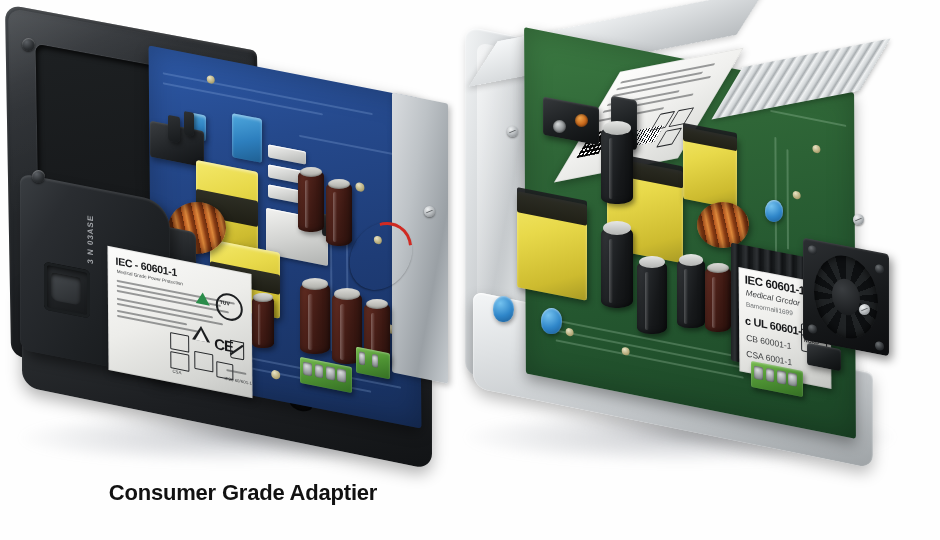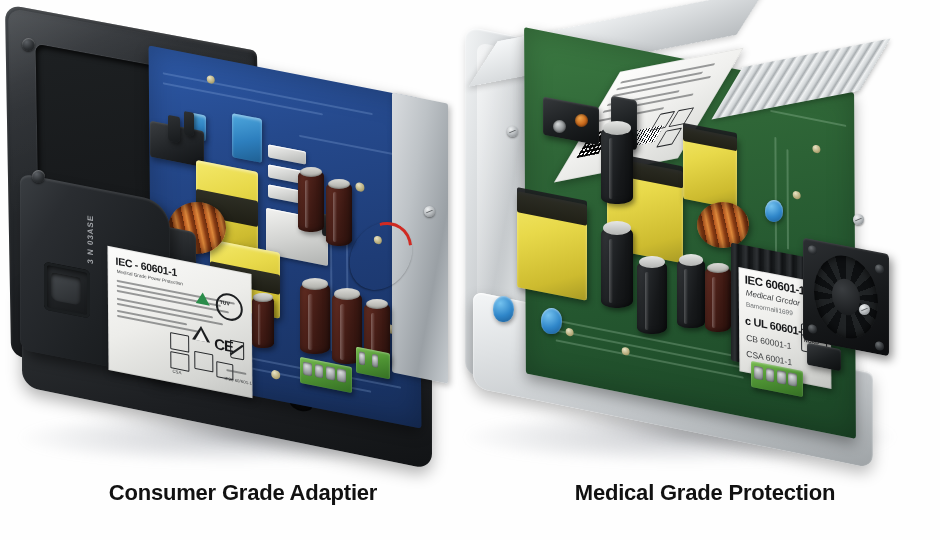--- a/index.html
+++ b/index.html
@@ -523,15 +523,14 @@
         <i style="left:72%;"></i>
     </div>
     <div class="conn-blk" style="left:352px;top:332px;width:34px;height:22px;"></div>
 
     <div class="screw-sm" style="left:52px;top:112px;"></div>
     <div class="screw-sm" style="left:398px;top:200px;"></div>
     <div class="screw-sm" style="left:404px;top:290px;"></div>
   </div>
 
   <div class="caption" id="cap-left">Consumer Grade Adaptier</div>
-  <div class="caption" id="cap-right">Medical Grade Protection</div>
 
 </div>
 
 </body></html>

